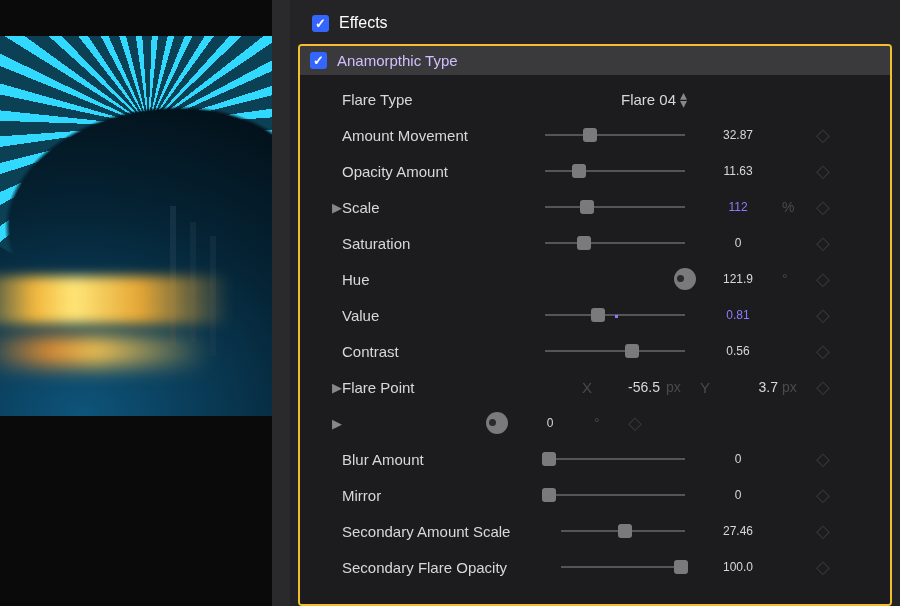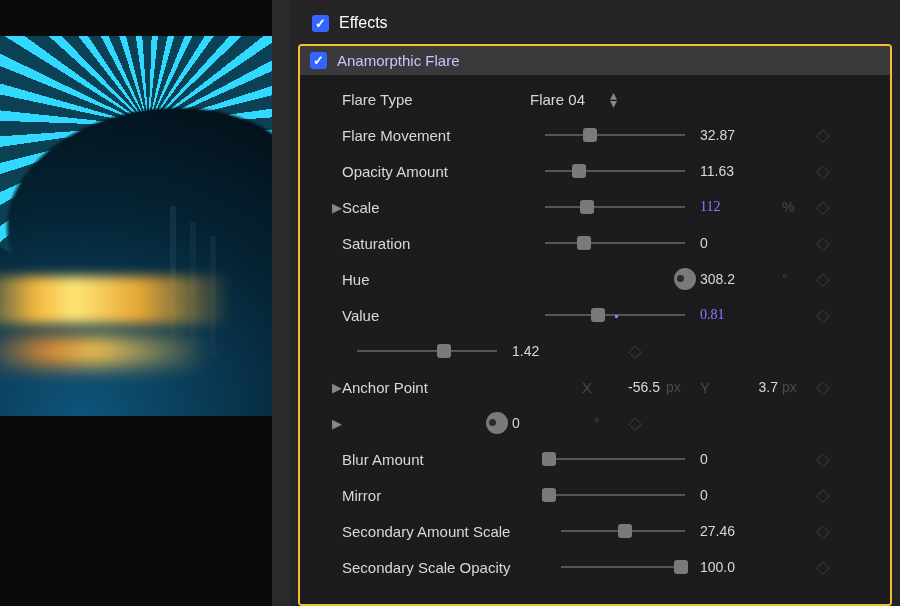--- a/index.html
+++ b/index.html
@@ -92,40 +92,40 @@
     padding-left:36px;
   }
   .disclosure {
     width:14px; text-align:center; color:#888; font-size:13px;
     flex-shrink:0; margin-left:-6px; margin-right:-2px;
   }
   .label {
     width:188px; color:#d8d8d8; font-size:15px;
   }
   .ctrl { width:170px; display:flex; align-items:center; justify-content:center; }
-  .val  { width:78px; text-align:left; color:#d8d8d8; font-size:14px; padding-right:2px;}
-  .val.accent { color:#8a7cff;font-family:Liberation Serif, serif; }
+  .val  { width:78px; text-align:center; color:#d8d8d8; font-size:12px; padding-right:2px;}
+  .val.accent { color:#8a7cff; }
   .unit { width:28px; color:#4a4a4c; font-size:14px; text-align:left; padding-left:4px;}
   .kf { width:34px; text-align:center; color:#3a3a3c; font-size:18px; }
 
   .slider {
     position:relative; width:140px; height:18px;
   }
   .slider .track {
     position:absolute; left:0; right:0; top:8px; height:2px; background:#555;
   }
   .slider .thumb {
     position:absolute; top:2px; width:14px; height:14px;
     background:#7a7a7d; border-radius:3px;
     transform:translateX(-50%);
   }
   .tick { position:absolute; top:9px; width:3px; height:3px; background:#8a7cff;}
 
   .dropdown {
-    display:flex; align-items:center; justify-content:flex-start; gap:25px;
+    display:flex; align-items:center; justify-content:center; gap:4px;
     width:248px; color:#d8d8d8; font-size:15px;
   }
   .dd-arrows { color:#888; font-size:14px; line-height:8px; display:flex; flex-direction:column; gap:0;}
   .dd-arrows span{height:8px;}
 
   .dial {
     width:22px; height:22px; border-radius:50%;
     background:#7a7a7d; position:relative; flex-shrink:0;
   }
   .dial::after{
@@ -154,42 +154,42 @@
 
   <div class="section-hdr">
     <div class="chk">✓</div>
     <span>Effects</span>
   </div>
 
   <div class="effect-box">
 
     <div class="effect-hdr">
       <div class="chk">✓</div>
-      <span>Anamorpthic Flare</span>
+      <span>Anamorpthic Type</span>
     </div>
 
     <div class="params">
 
       <div class="row">
         <span class="disclosure"></span>
         <span class="label">Flare Type</span>
         <div class="dropdown">
           <span>Flare 04</span>
           <div class="dd-arrows">
               <span>▴</span>
               <span>▾</span>
             </div>
         </div>
         <span class="unit"></span>
         <span class="kf"></span>
       </div>
 
       <div class="row">
         <span class="disclosure"></span>
-        <span class="label">Flare Movement</span>
+        <span class="label">Amount Movement</span>
         <div class="ctrl">
             <div class="slider">
               <div class="track"></div>
               <div class="thumb" style="left:32%"></div>
             </div>
           </div>
         <span class="val">32.87</span>
         <span class="unit"></span>
         <span class="kf">◇</span>
       </div>
@@ -235,21 +235,21 @@
         <span class="unit"></span>
         <span class="kf">◇</span>
       </div>
 
       <div class="row">
         <span class="disclosure"></span>
         <span class="label">Hue</span>
         <div class="ctrl" style="justify-content:flex-end;padding-right:4px;">
             <div class="dial"></div>
           </div>
-        <span class="val">308.2</span>
+        <span class="val">121.9</span>
         <span class="unit">°</span>
         <span class="kf">◇</span>
       </div>
 
       <div class="row">
         <span class="disclosure"></span>
         <span class="label">Value</span>
         <div class="ctrl">
             <div class="slider">
               <div class="track"></div>
@@ -257,34 +257,35 @@
               <div class="tick" style="left:50%"></div>
             </div>
           </div>
         <span class="val accent">0.81</span>
         <span class="unit"></span>
         <span class="kf">◇</span>
       </div>
 
       <div class="row">
         <span class="disclosure"></span>
+        <span class="label">Contrast</span>
         <div class="ctrl">
             <div class="slider">
               <div class="track"></div>
               <div class="thumb" style="left:62%"></div>
             </div>
           </div>
-        <span class="val">1.42</span>
+        <span class="val">0.56</span>
         <span class="unit"></span>
         <span class="kf">◇</span>
       </div>
 
       <div class="row">
         <span class="disclosure">▶</span>
-        <span class="label">Anchor Point</span>
+        <span class="label">Flare Point</span>
         <div class="xy-ctrl">
           <span class="axis-lbl">X</span>
           <span class="xy-val">-56.5</span>
           <span class="pxu">px</span>
           <span class="axis-lbl">Y</span>
           <span class="xy-val">3.7</span>
         </div>
         <span class="unit">px</span>
         <span class="kf">◇</span>
       </div>
@@ -336,21 +337,21 @@
               <div class="thumb" style="left:52%"></div>
             </div>
           </div>
         <span class="val">27.46</span>
         <span class="unit"></span>
         <span class="kf">◇</span>
       </div>
 
       <div class="row">
         <span class="disclosure"></span>
-        <span class="label" style="width:204px">Secondary Scale Opacity</span>
+        <span class="label" style="width:204px">Secondary Flare Opacity</span>
         <div class="ctrl" style="width:154px">
             <div class="slider" style="width:124px">
               <div class="track"></div>
               <div class="thumb" style="left:97%"></div>
             </div>
           </div>
         <span class="val">100.0</span>
         <span class="unit"></span>
         <span class="kf">◇</span>
       </div>

